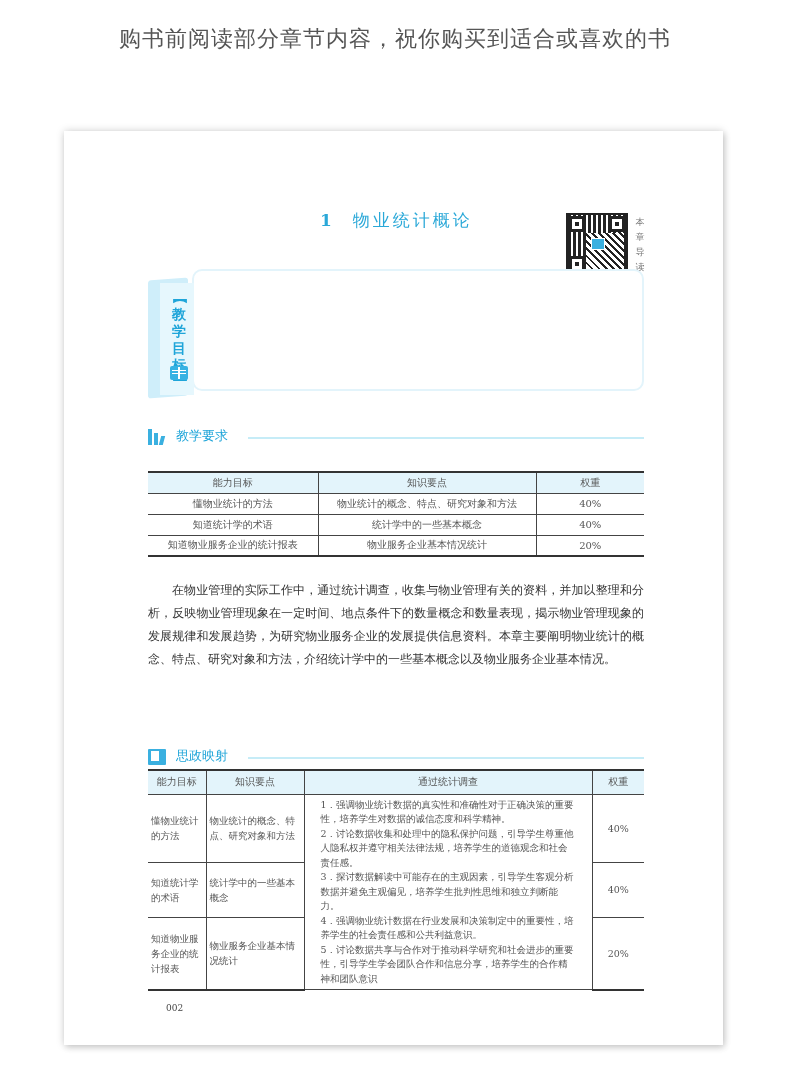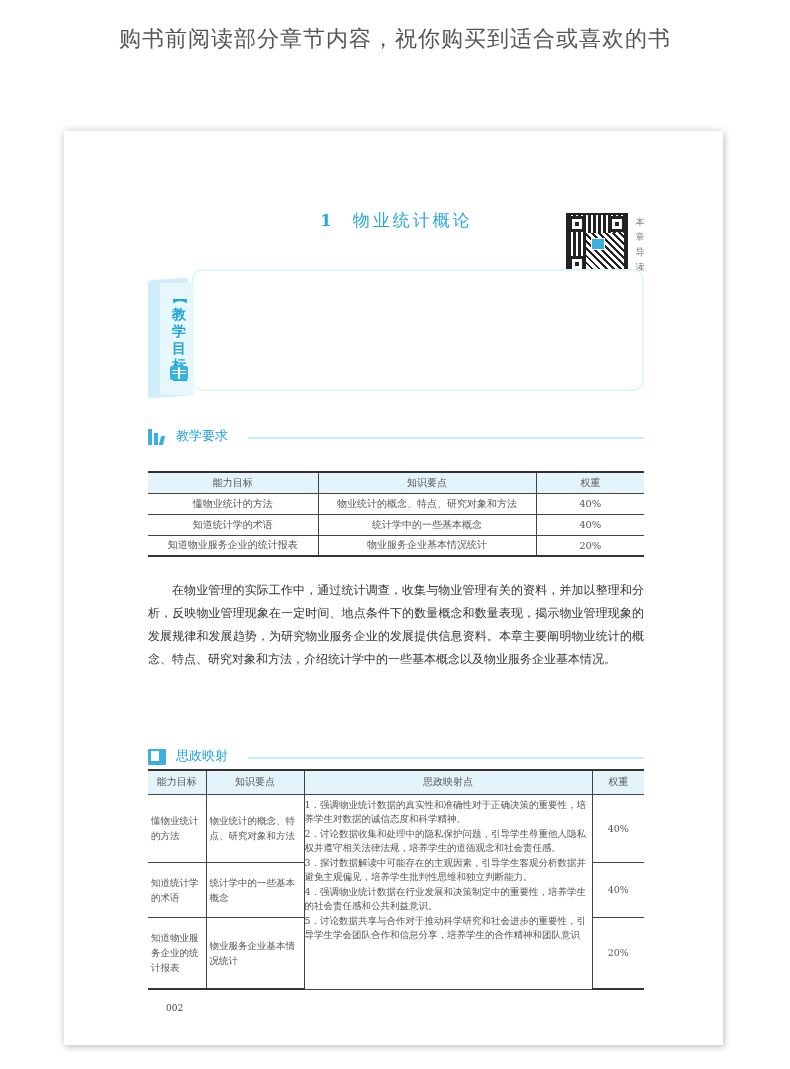--- a/index.html
+++ b/index.html
@@ -102,21 +102,21 @@
   }
 
   .t2 { top: 638px; font-family: "DejaVu Serif", "Liberation Serif", serif; font-size: 9.5px; color: #555; }
   .t2 th { background: #e3f4fb; font-weight: normal; height: 24px; font-family: "DejaVu Sans", sans-serif; font-size: 10px; color: #555; }
   .t2 th, .t2 td { border-left: 1px solid #444; border-bottom: 1px solid #444; }
   .t2 th:first-child, .t2 td:first-child { border-left: none; }
   .t2 thead tr { border-top: 2px solid #333; }
   .t2 tbody tr:last-child td { border-bottom: 2px solid #333; }
   .t2 td { padding: 2px 3px; line-height: 15px; vertical-align: middle; }
   .t2 td.center { text-align: center; }
-  .t2 td.mapping { vertical-align: top; padding: 3px 0; line-height: 14.5px; }
+  .t2 td.mapping { vertical-align: top; padding: 3px 16px; line-height: 14.5px; }
   .t2 td.mapping p { margin: 0; }
 
   .page-number {
     position: absolute; left: 66px; top: 872px;
     font-family: "DejaVu Serif", "Liberation Serif", serif; font-size: 9px; color: #444; margin-left: 36px;
   }
 </style>
 </head>
 <body>
 
@@ -198,21 +198,21 @@
     <div class="icon book2-icon"></div>
     <div class="title">思政映射</div>
     <div class="rule"></div>
   </div>
 
   <table class="t2">
     <thead>
       <tr>
         <th style="width:58px;">能力目标</th>
         <th style="width:98px;">知识要点</th>
-        <th style="width:288px;">思政映射点</th>
+        <th style="width:288px;">通过统计调查</th>
         <th>权重</th>
       </tr>
     </thead>
     <tbody>
       <tr style="height:68px;">
         <td>懂物业统计的方法</td>
         <td>物业统计的概念、特点、研究对象和方法</td>
         <td class="mapping" rowspan="3">
           <p>1．强调物业统计数据的真实性和准确性对于正确决策的重要性，培养学生对数据的诚信态度和科学精神。</p>
           <p>2．讨论数据收集和处理中的隐私保护问题，引导学生尊重他人隐私权并遵守相关法律法规，培养学生的道德观念和社会责任感。</p>

